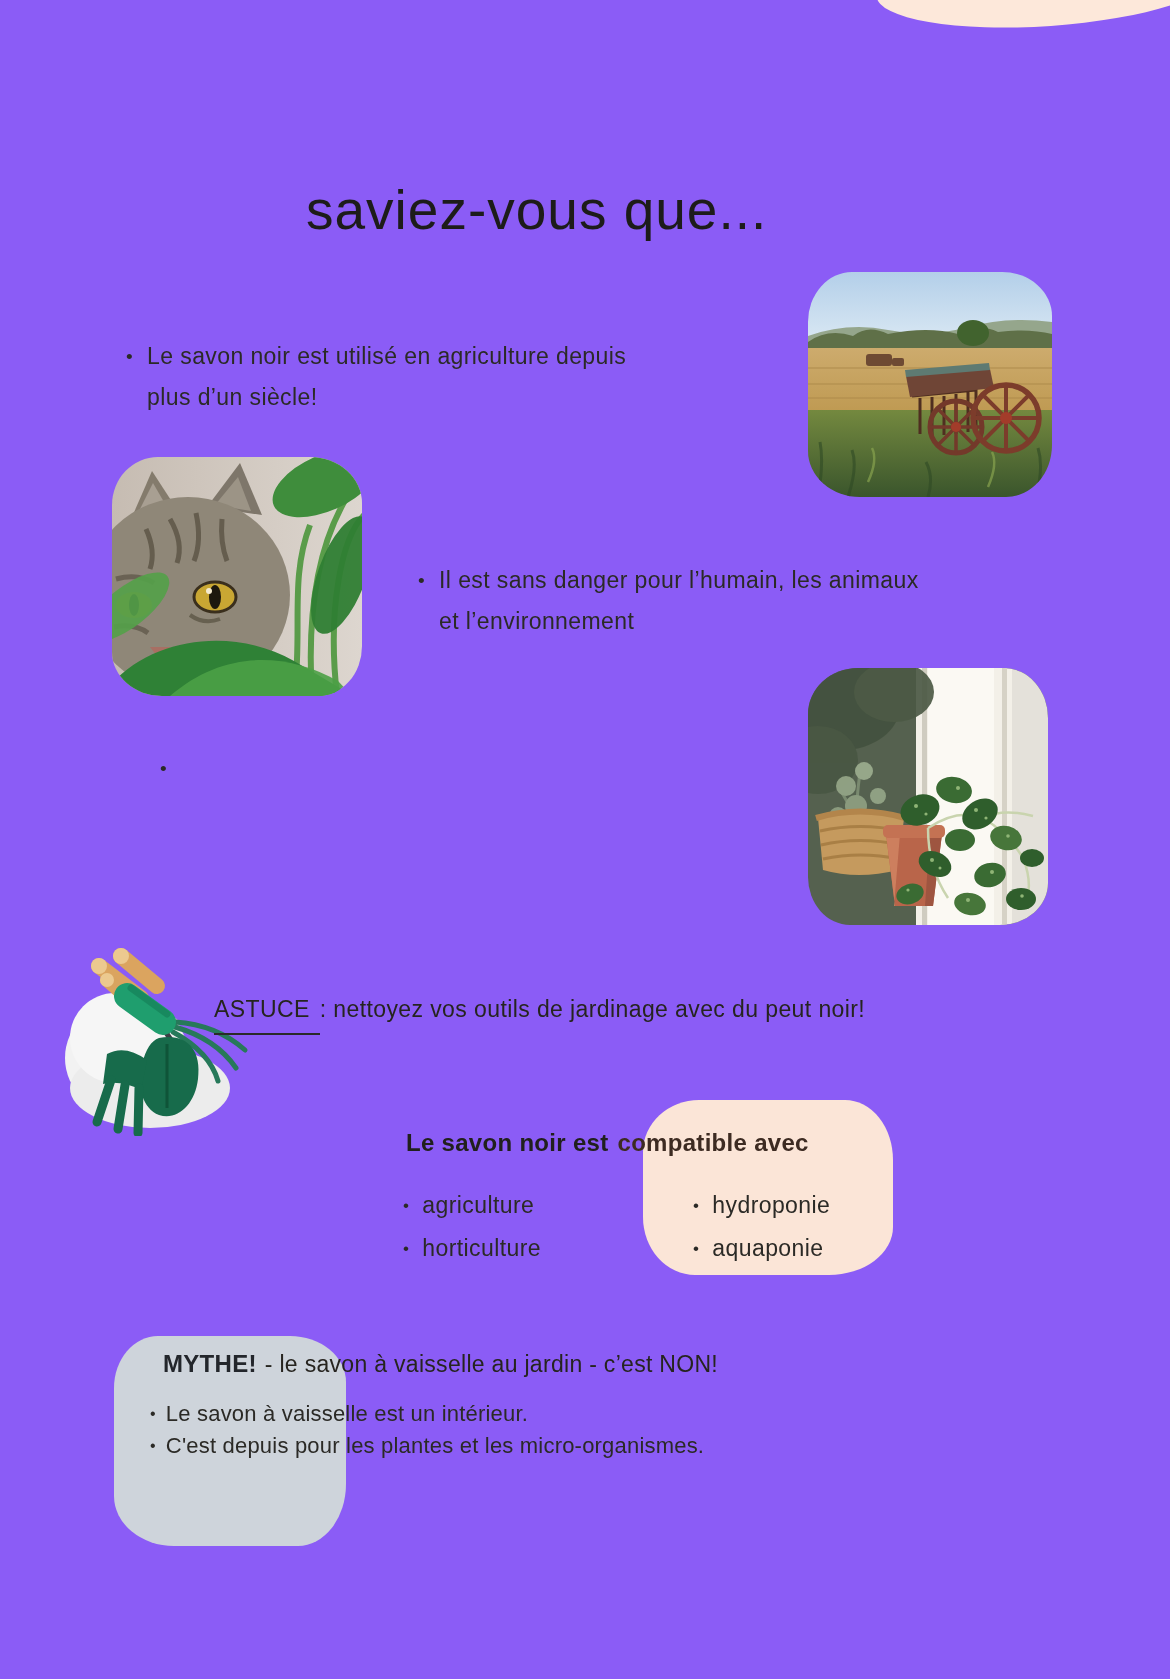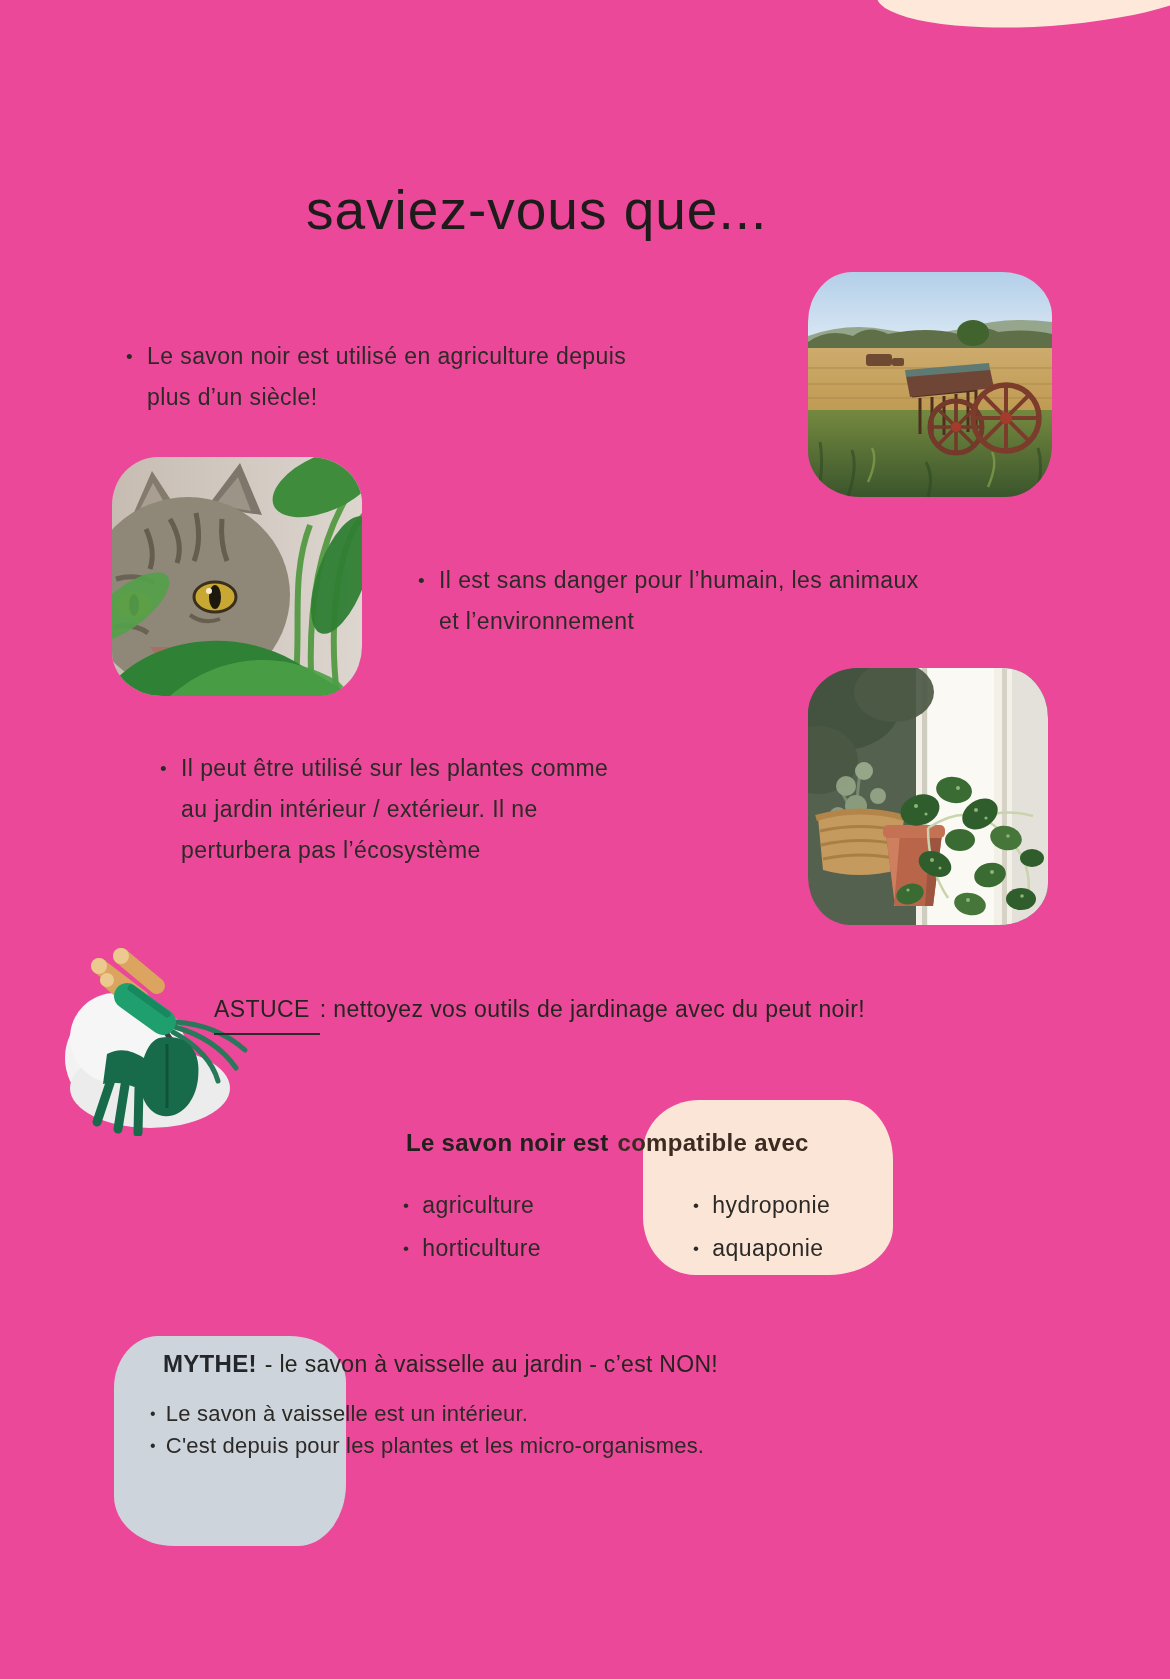--- a/index.html
+++ b/index.html
@@ -1,16 +1,16 @@
 <!DOCTYPE html>
 <html><head>
 <meta charset="utf-8">
 <style>
   html,body{margin:0;padding:0;background:#ffffff;}
-  .page{position:relative;width:1170px;height:1679px;background:#ec4899;overflow:hidden;
+  .page{position:relative;width:1170px;height:1679px;background:#8b5cf6;overflow:hidden;
         font-family:"Liberation Sans",sans-serif;color:#26241f;}
 
   
   .blob{position:absolute;}
   .blob.corner{left:876px;top:-58px;width:344px;height:84px;background:#fde8da;
                border-radius:50%;transform:rotate(-4deg);}
   .blob.peach{left:643px;top:1100px;width:250px;height:175px;background:#fbe5d7;
               border-radius:56px 48px 64px 52px / 52px 60px 48px 58px;}
   .blob.gray{left:114px;top:1336px;width:232px;height:210px;background:#ced4db;
              border-radius:44px 56px 48px 60px / 52px 46px 62px 50px;}
@@ -160,23 +160,20 @@
   </div>
 
   <div class="fact f2">
     <span class="bullet">•</span>
     <p>Il est sans danger pour l’humain, les animaux
 et l’environnement</p>
   </div>
 
   <div class="fact f3">
     <span class="bullet">•</span>
-    <p>Il peut être utilisé sur les plantes comme
-au jardin intérieur / extérieur. Il ne
-perturbera pas l’écosystème</p>
   </div>
 
   <div class="photo plant">
     <svg viewBox="0 0 240 257">
       <rect width="240" height="257" fill="#55614f"></rect>
       <rect x="108" width="96" height="257" fill="#f3f0e8"></rect>
       <rect x="120" width="66" height="257" fill="#fbf9f3"></rect>
       <rect x="204" width="36" height="257" fill="#e4e1da"></rect>
       <rect x="114" width="5" height="257" fill="#cfccc0"></rect>
       <rect x="194" width="5" height="257" fill="#d6d2c6"></rect>

